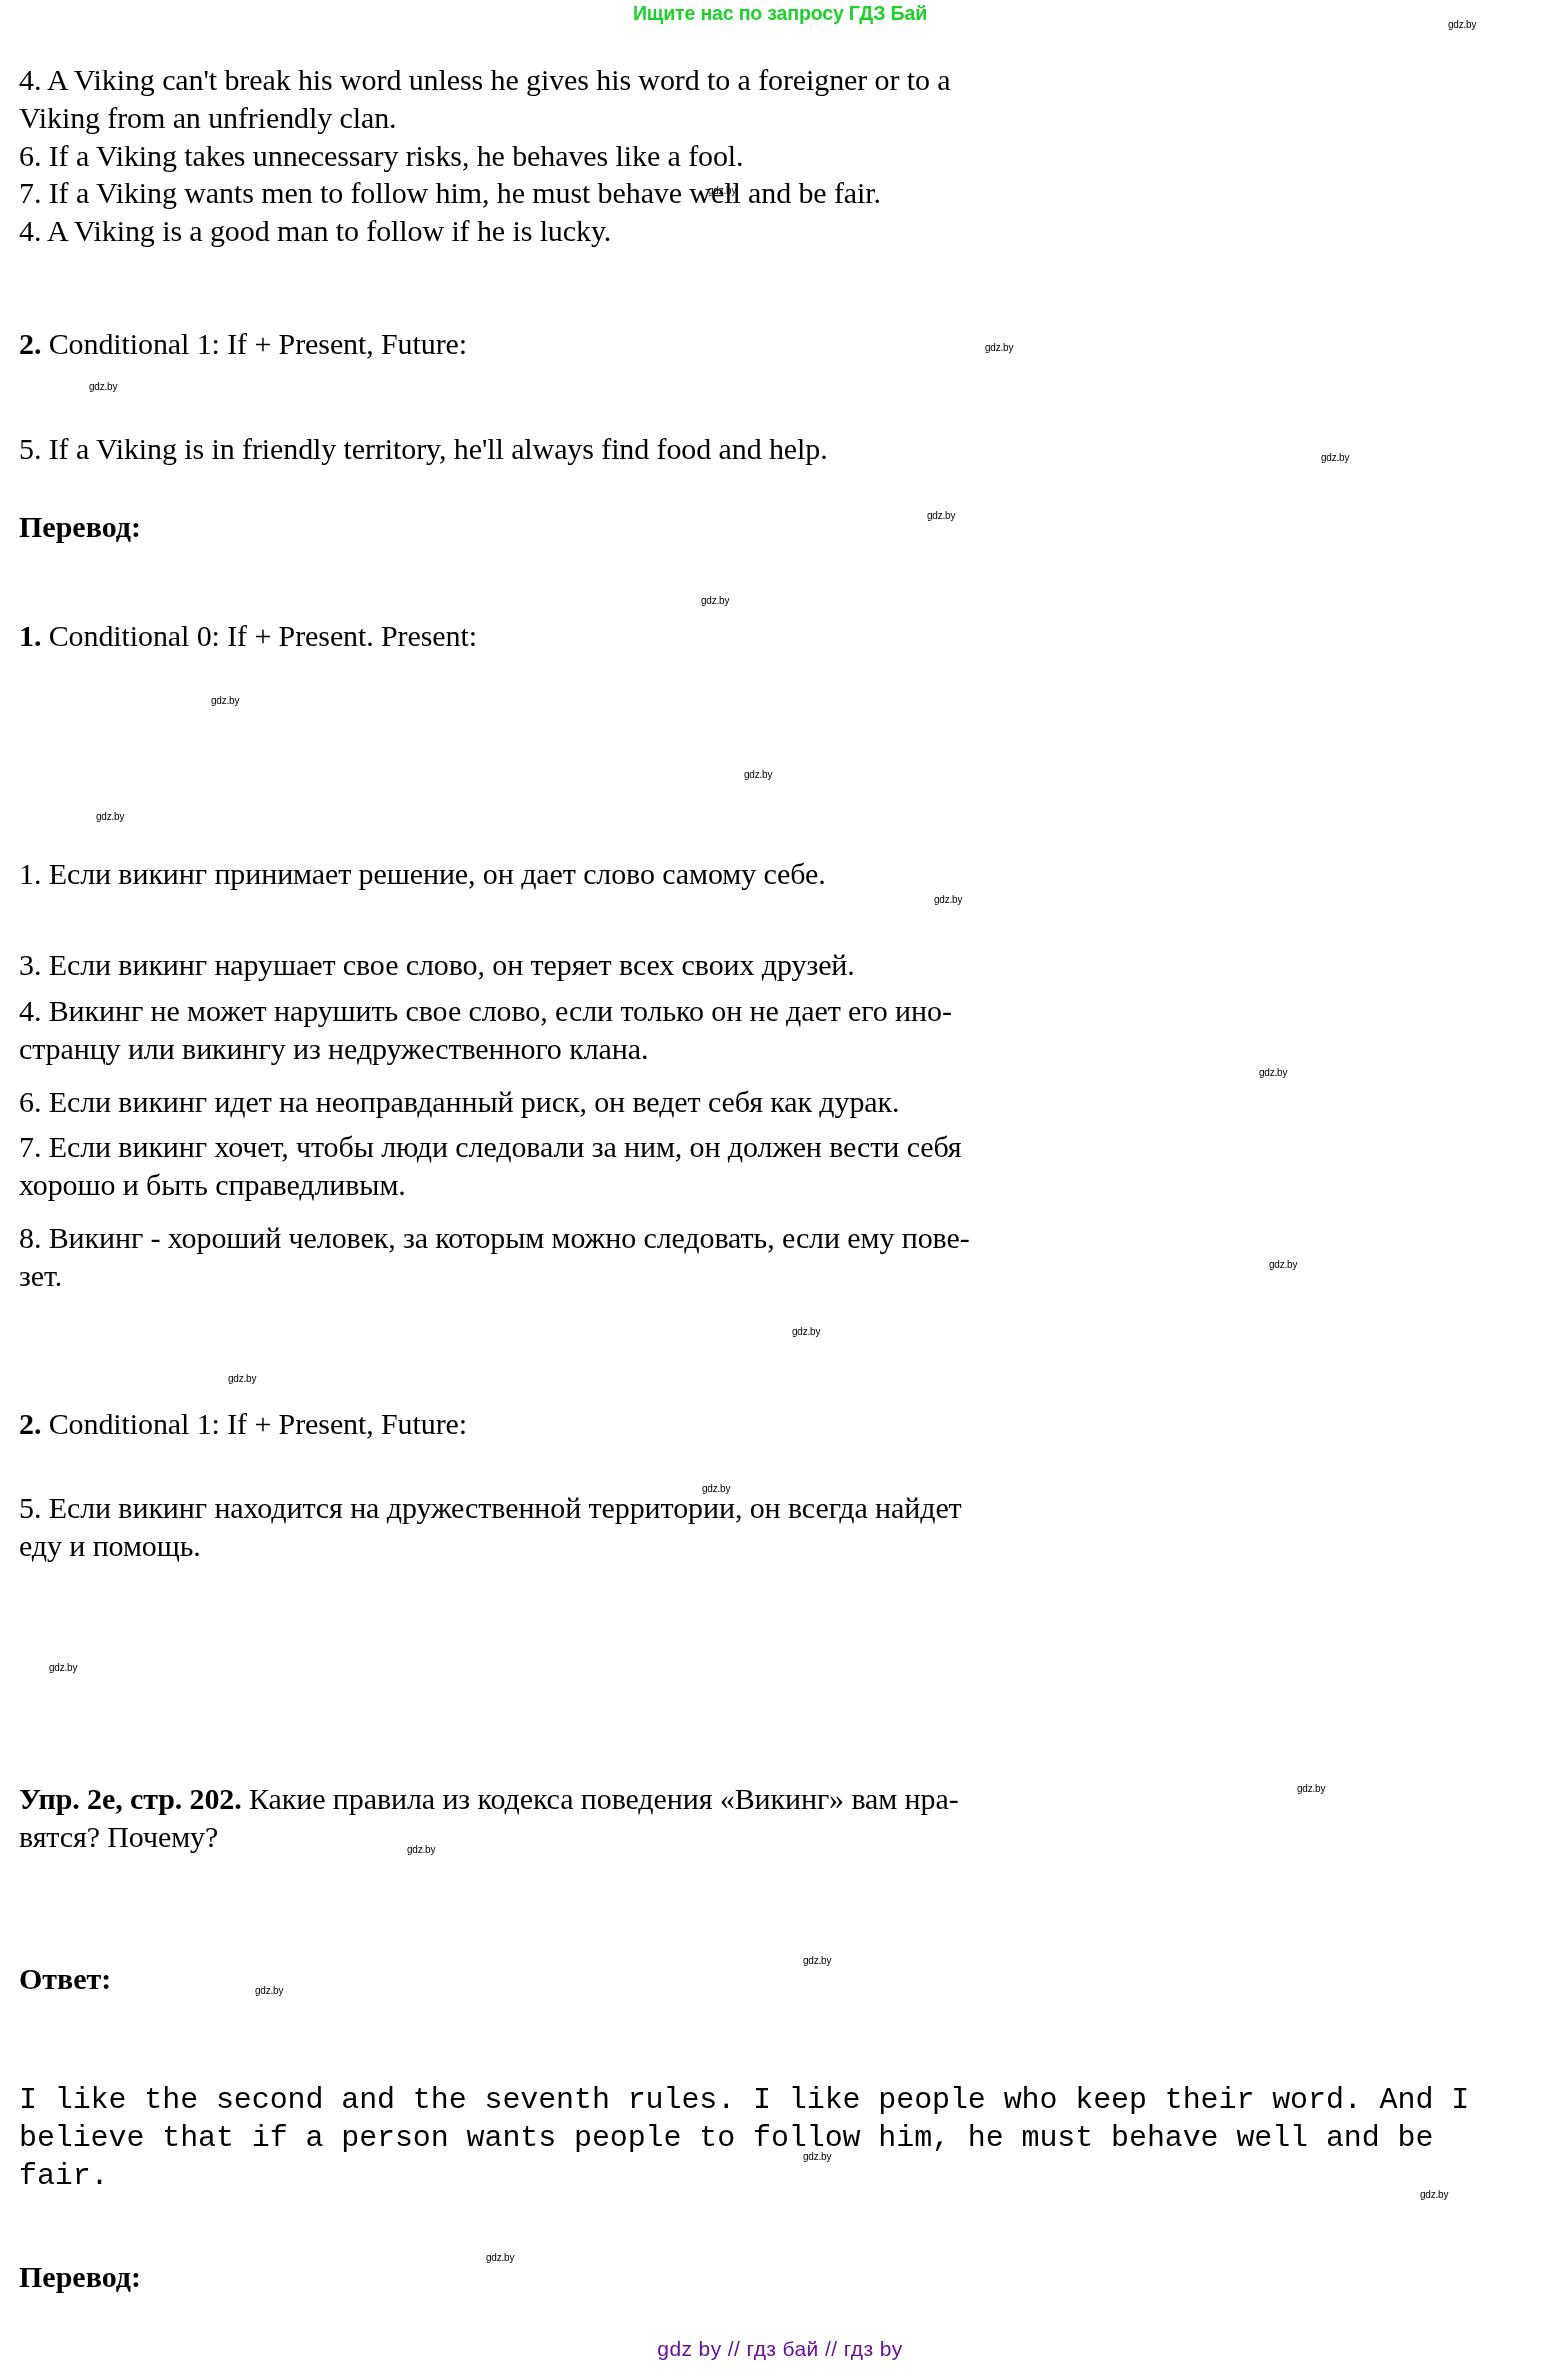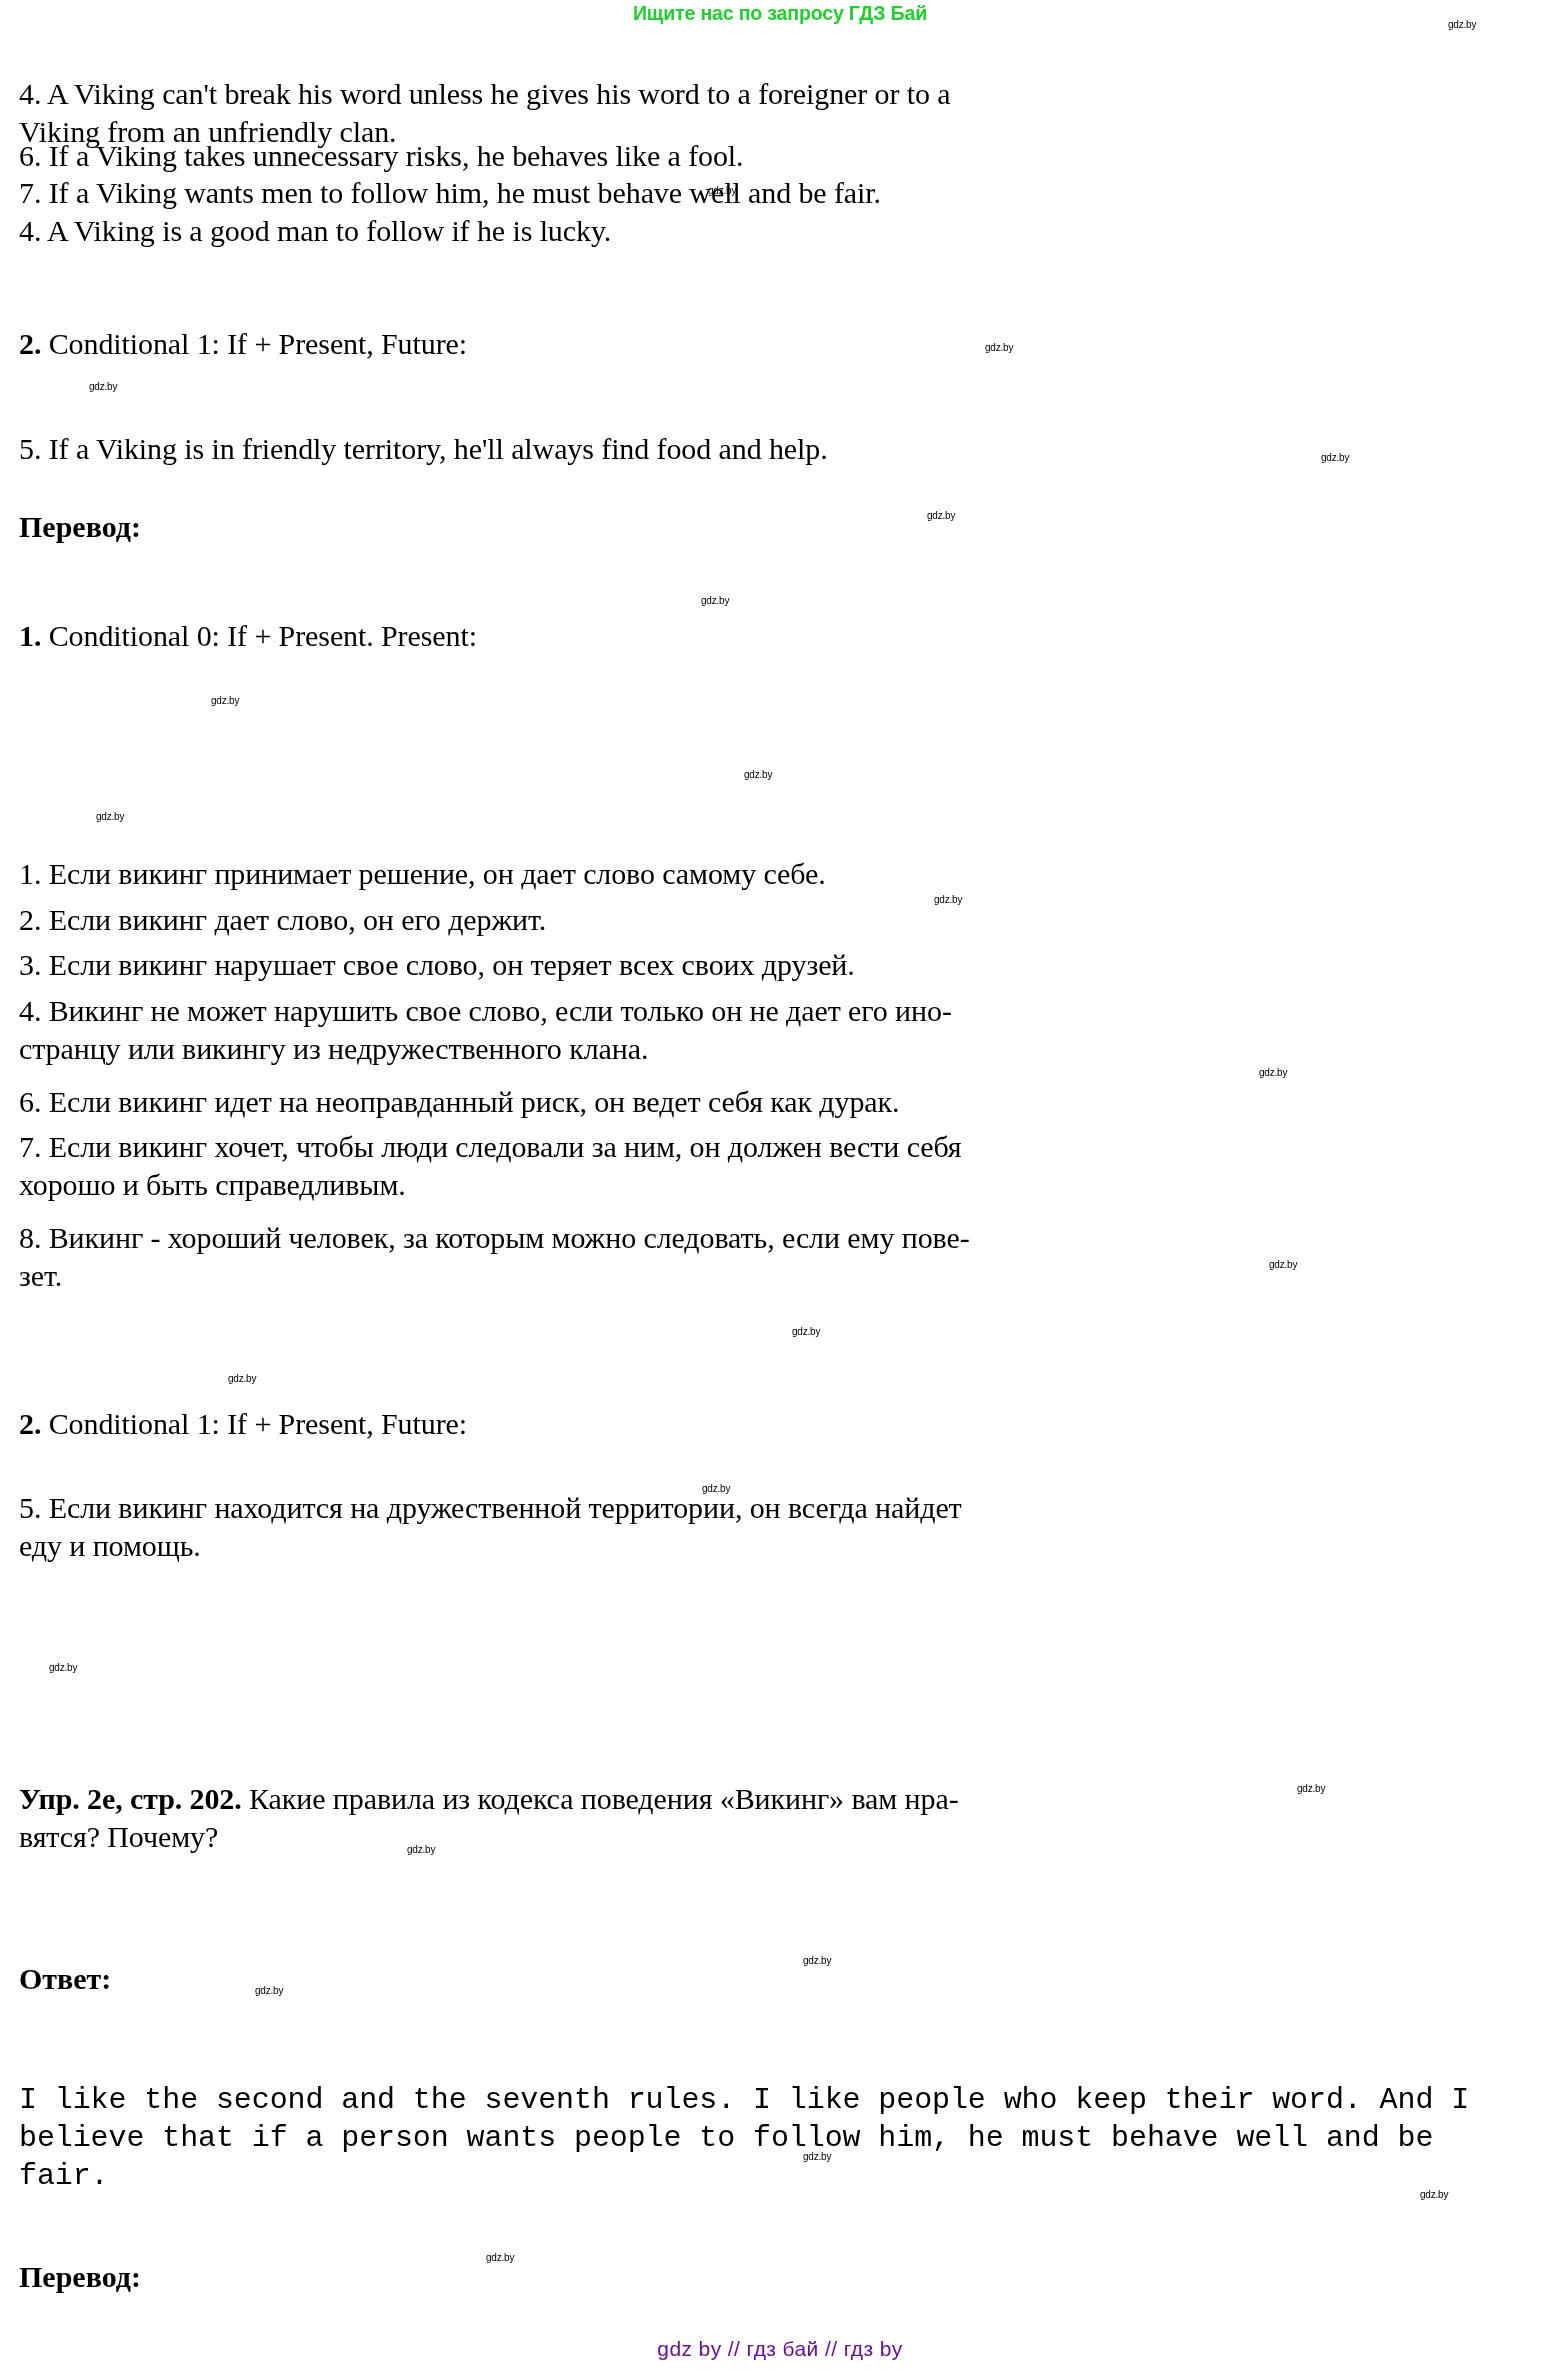--- a/index.html
+++ b/index.html
@@ -78,40 +78,39 @@
   }
 </style>
 </head>
 <body>
 
 <div id="page">
 
   <div class="promo-header">Ищите нас по запросу ГДЗ Бай</div>
 
 
-  <div class="para" style="left:19px; top:75px; width:1522px;">4. A Viking can't break his word unless he gives his word to a foreigner or to a
+  <div class="para" style="left:19px; top:61px; width:1522px;">4. A Viking can't break his word unless he gives his word to a foreigner or to a
 Viking from an unfriendly clan.</div>
 
   <div class="para" style="left:19px; top:137px; width:1522px;">6. If a Viking takes unnecessary risks, he behaves like a fool.</div>
 
   <div class="para" style="left:19px; top:174px; width:1522px;">7. If a Viking wants men to follow him, he must behave well and be fair.</div>
 
   <div class="para" style="left:19px; top:212px; width:1522px;">4. A Viking is a good man to follow if he is lucky.</div>
 
   <div class="para" style="left:19px; top:325px; width:1522px;"><span class="lead">2.</span><span> Conditional 1: If + Present, Future:</span></div>
 
   <div class="para" style="left:19px; top:430px; width:1522px;">5. If a Viking is in friendly territory, he'll always find food and help.</div>
 
   <div class="heading" style="left:19px; top:508px;">Перевод:</div>
 
   <div class="para" style="left:19px; top:617px; width:1522px;"><span class="lead">1.</span><span> Conditional 0: If + Present. Present:</span></div>
 
   <div class="para" style="left:19px; top:855px; width:1522px;">1. Если викинг принимает решение, он дает слово самому себе.</div>
 
-  <div class="para" style="left:19px; top:901px; width:1522px;">2. Если викинг дает слово, он его держит.</div>
 
   <div class="para" style="left:19px; top:946px; width:1522px;">3. Если викинг нарушает свое слово, он теряет всех своих друзей.</div>
 
   <div class="para" style="left:19px; top:992px; width:1522px;">4. Викинг не может нарушить свое слово, если только он не дает его ино-
 странцу или викингу из недружественного клана.</div>
 
   <div class="para" style="left:19px; top:1083px; width:1522px;">6. Если викинг идет на неоправданный риск, он ведет себя как дурак.</div>
 
   <div class="para" style="left:19px; top:1128px; width:1522px;">7. Если викинг хочет, чтобы люди следовали за ним, он должен вести себя
 хорошо и быть справедливым.</div>

